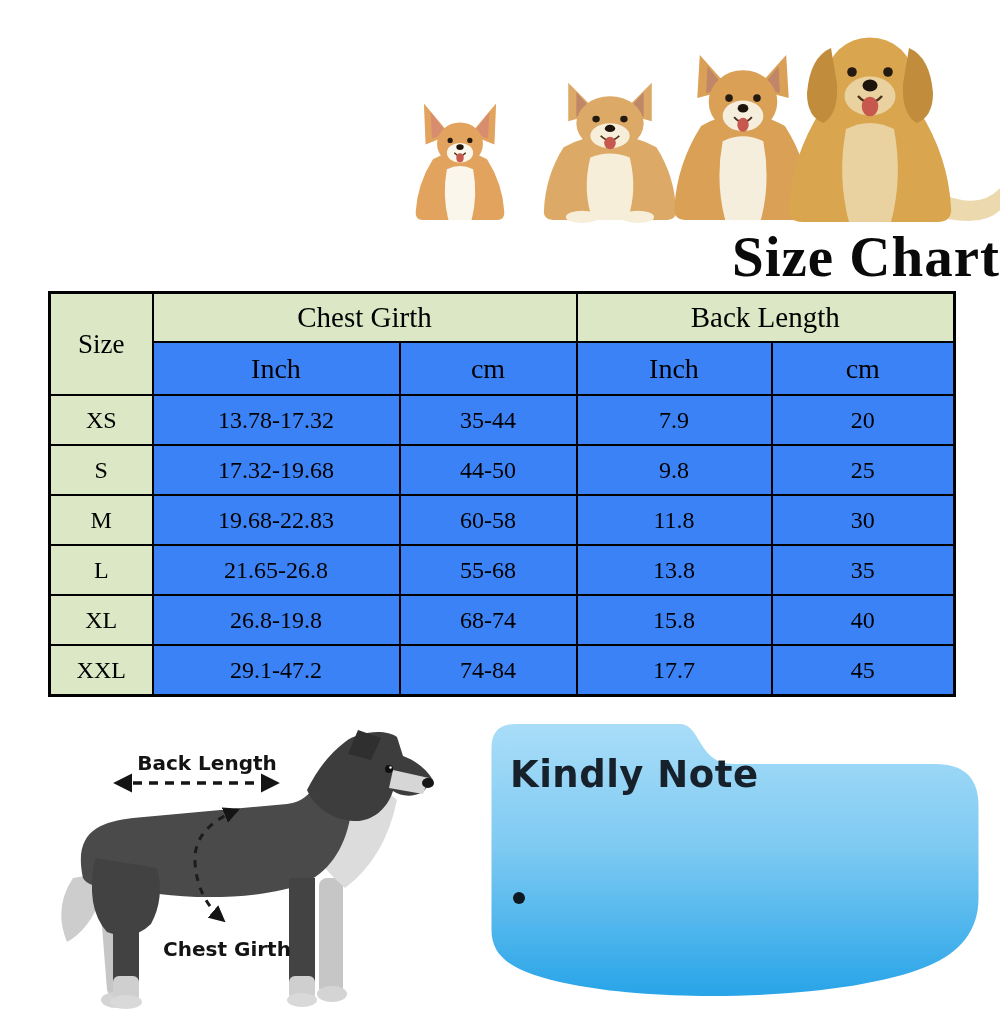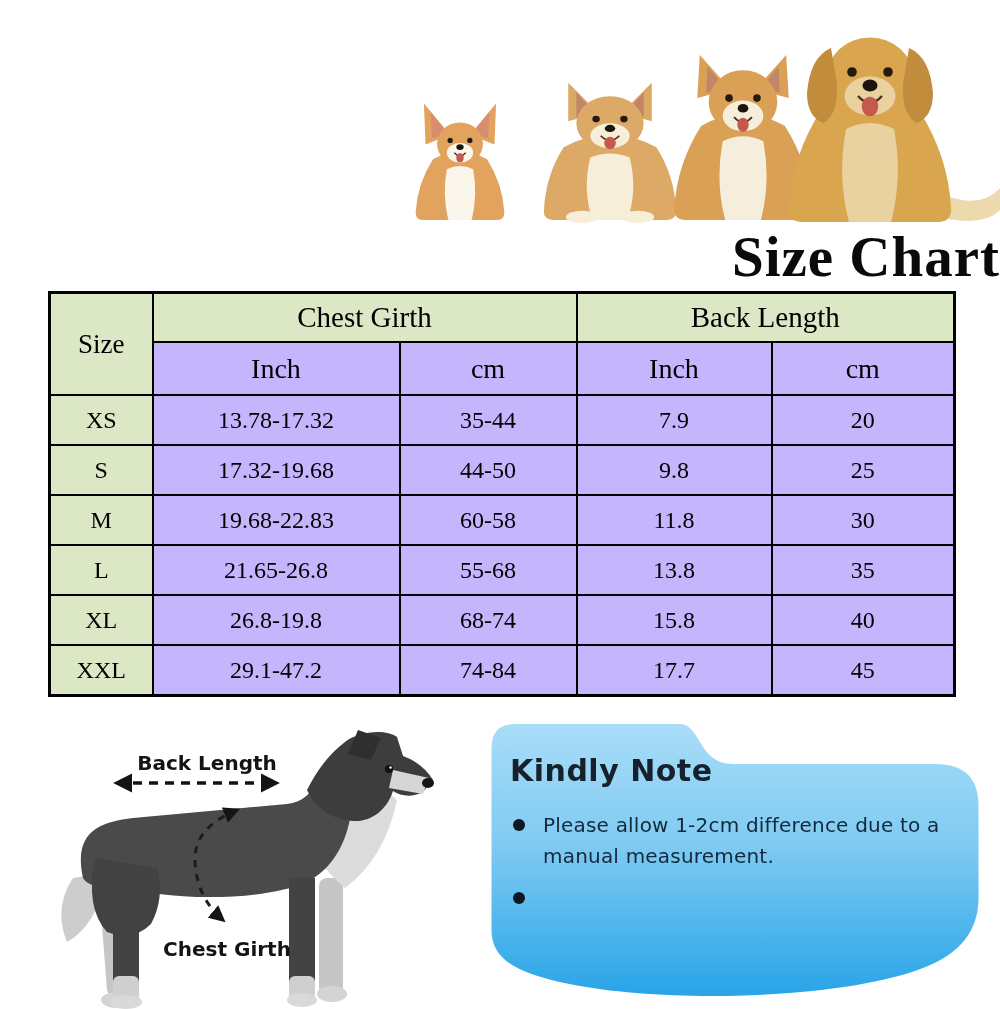--- a/index.html
+++ b/index.html
@@ -10,40 +10,40 @@
   
   .page-title{
     position:absolute;top:226px;left:0;width:1000px;margin:0;
     text-align:right;font-family:"Liberation Serif",serif;font-weight:700;
     font-size:57px;line-height:62px;color:#0a0a0a;letter-spacing:1px;
   }
   
   .size-table{
     position:absolute;left:48px;top:291px;width:905px;
     border-collapse:collapse;table-layout:fixed;
-    font-family:"Liberation Serif",serif;color:#000;background:#c4b5fd;
+    font-family:"Liberation Serif",serif;color:#000;background:#3b82f6;
     border:3px solid #000;
   }
   .size-table td{border:2px solid #000;text-align:center;vertical-align:middle;padding:0;}
   .size-table .green{background:#dbe7c5;}
   .size-table .group-hd{height:47px;font-size:29px;}
   .size-table .unit-hd{height:51px;font-size:28px;border-radius:13px;}
   .size-table .data-row td{height:48px;font-size:24px;}
   .size-table .size-col{font-size:27px;}
   
   .dogs-svg{position:absolute;left:378px;top:2px;}
   
   .measure-svg{position:absolute;left:55px;top:728px;}
   .measure-label{font-family:"DejaVu Sans",sans-serif;font-weight:700;font-size:20px;fill:#141414;}
   
   .note{position:absolute;left:485px;top:720px;width:500px;height:289px;}
   .note-bg{position:absolute;left:0;top:0;}
   .note-title{
     position:absolute;left:25px;top:33px;margin:0;
-    font-family:"DejaVu Sans",sans-serif;font-weight:700;font-size:30px;
+    font-family:"DejaVu Sans",sans-serif;font-weight:700;font-size:37px;
     color:#17212b;letter-spacing:0.5px;
   }
   .note-bullet{position:absolute;left:28px;display:flex;width:440px;}
   .note-bullet.b1{top:90px;}
   .note-bullet.b2{top:163px;}
   .note-dot{flex:none;width:12px;height:12px;border-radius:50%;background:#0e1820;margin:9px 18px 0 0;}
   .note-text{
     font-family:"DejaVu Sans",sans-serif;font-size:20px;line-height:31px;
     color:#13293a;white-space:pre-line;letter-spacing:0.2px;
   }
@@ -240,23 +240,18 @@
           <stop offset="0%" stop-color="#a9ddf8"></stop>
           <stop offset="45%" stop-color="#7ecaf2"></stop>
           <stop offset="100%" stop-color="#28a4e8"></stop>
         </linearGradient>
       </defs>
       <path d="M 28 4 L 192 4 C 214 4 210 44 246 44 L 448 44 Q 491 44 491 86 L 491 178
                Q 491 226 438 247 C 362 278 185 285 82 264 C 34 254 4 242 4 210
                L 4 28 Q 4 4 28 4 Z" fill="url(#noteGrad)"></path>
     </svg>
     <h2 class="note-title">Kindly Note</h2>
-    <div class="note-bullet b1">
-      <span class="note-dot"></span>
-      <span class="note-text">Please allow 1-2cm difference due to a
-manual measurement.</span>
-    </div>
     <div class="note-bullet b2">
       <span class="note-dot"></span>
     </div>
   </div>
 
 </div>
 
 </body></html>

